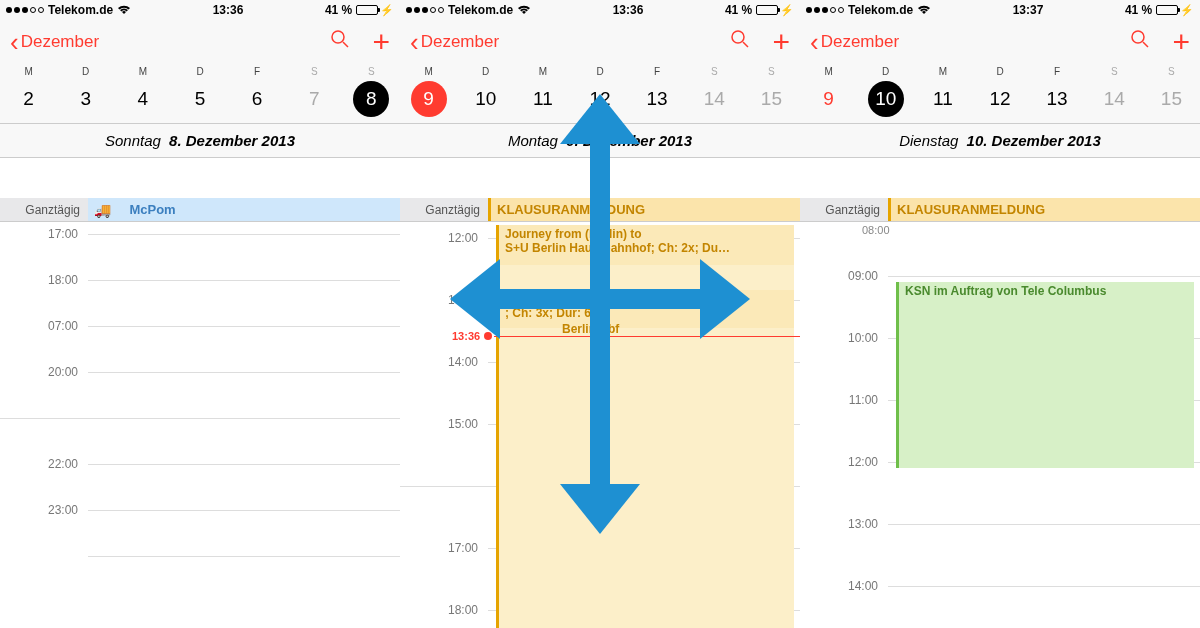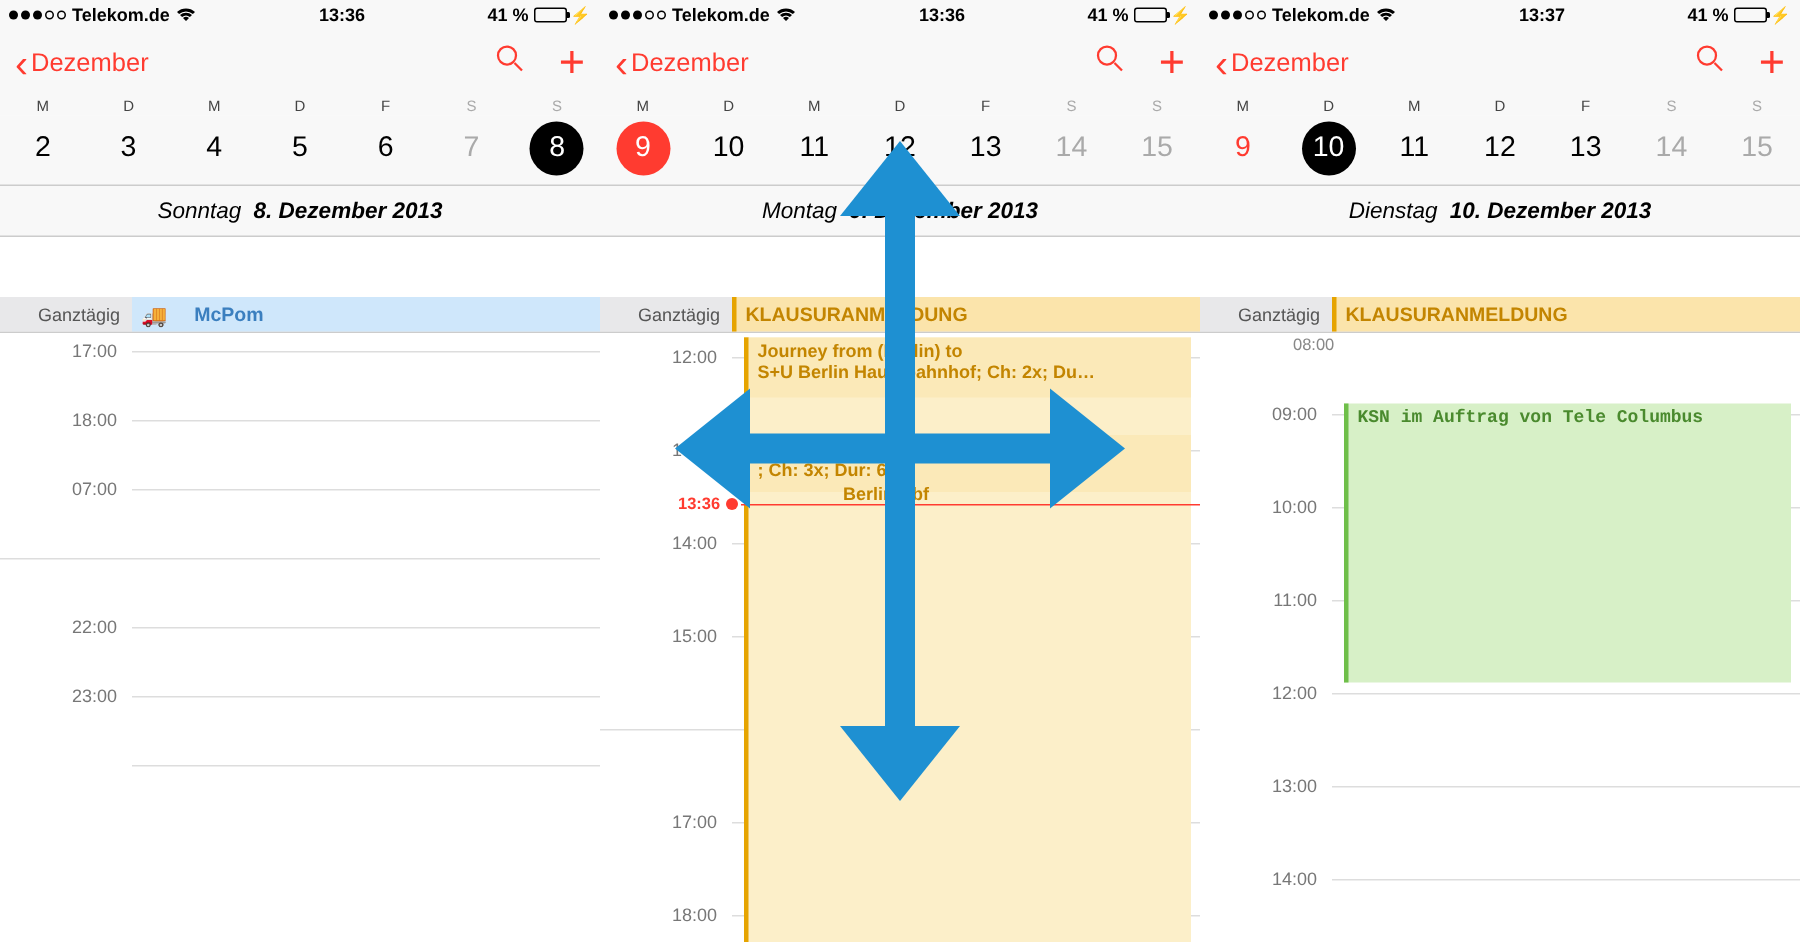--- a/index.html
+++ b/index.html
@@ -212,20 +212,24 @@
       </div>
     <div class="hour-row">
         <div class="hour-label">18:00</div>
         <div class="hour-line"></div>
       </div>
     <div class="hour-row">
         <div class="hour-label">07:00</div>
         <div class="hour-line"></div>
       </div>
     <div class="hour-row">
+        <div class="hour-label">20:00</div>
+        <div class="hour-line"></div>
+      </div>
+    <div class="hour-row">
         <div class="hour-line"></div>
       </div>
     <div class="hour-row">
         <div class="hour-label">22:00</div>
         <div class="hour-line"></div>
       </div>
     <div class="hour-row">
         <div class="hour-label">23:00</div>
         <div class="hour-line"></div>
       </div>
@@ -512,17 +516,17 @@
       </div>
     <div class="hour-row">
         <div class="hour-label">14:00</div>
         <div class="hour-line"></div>
       </div>
     <div class="hour-row">
         <div class="hour-label"></div>
         <div class="hour-line"></div>
       </div>
 
-    <div class="ev green" style="top:33px;height:186px;font-family:Liberation Mono, monospace;">
+    <div class="ev green" style="top:46px;height:186px;">
       <div>KSN im Auftrag von Tele Columbus</div>
     </div>
   </div>
 </div>
 
 </body></html>

